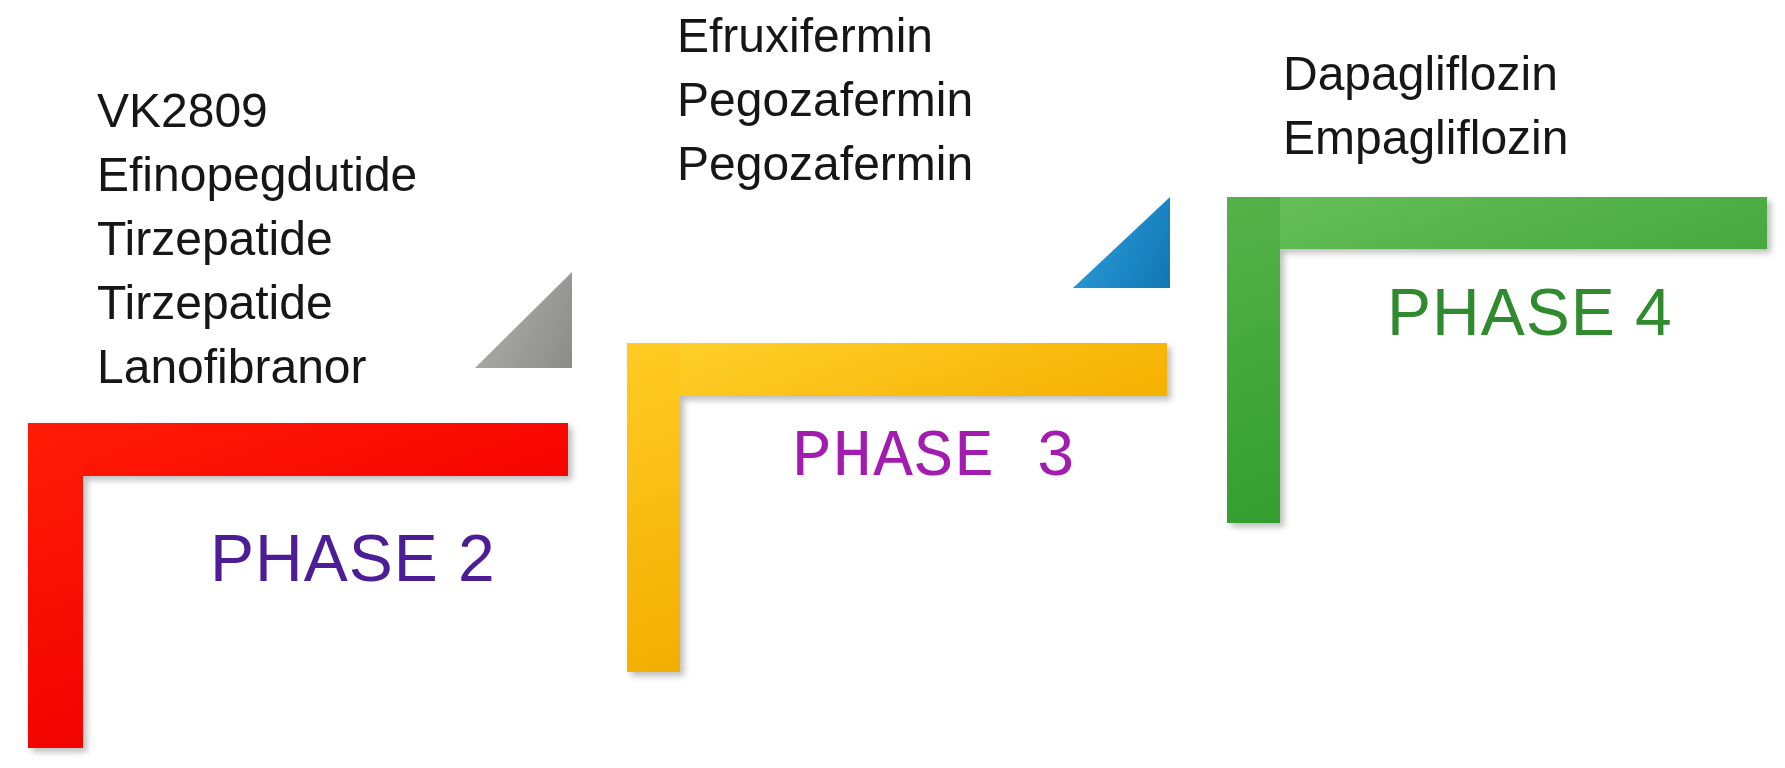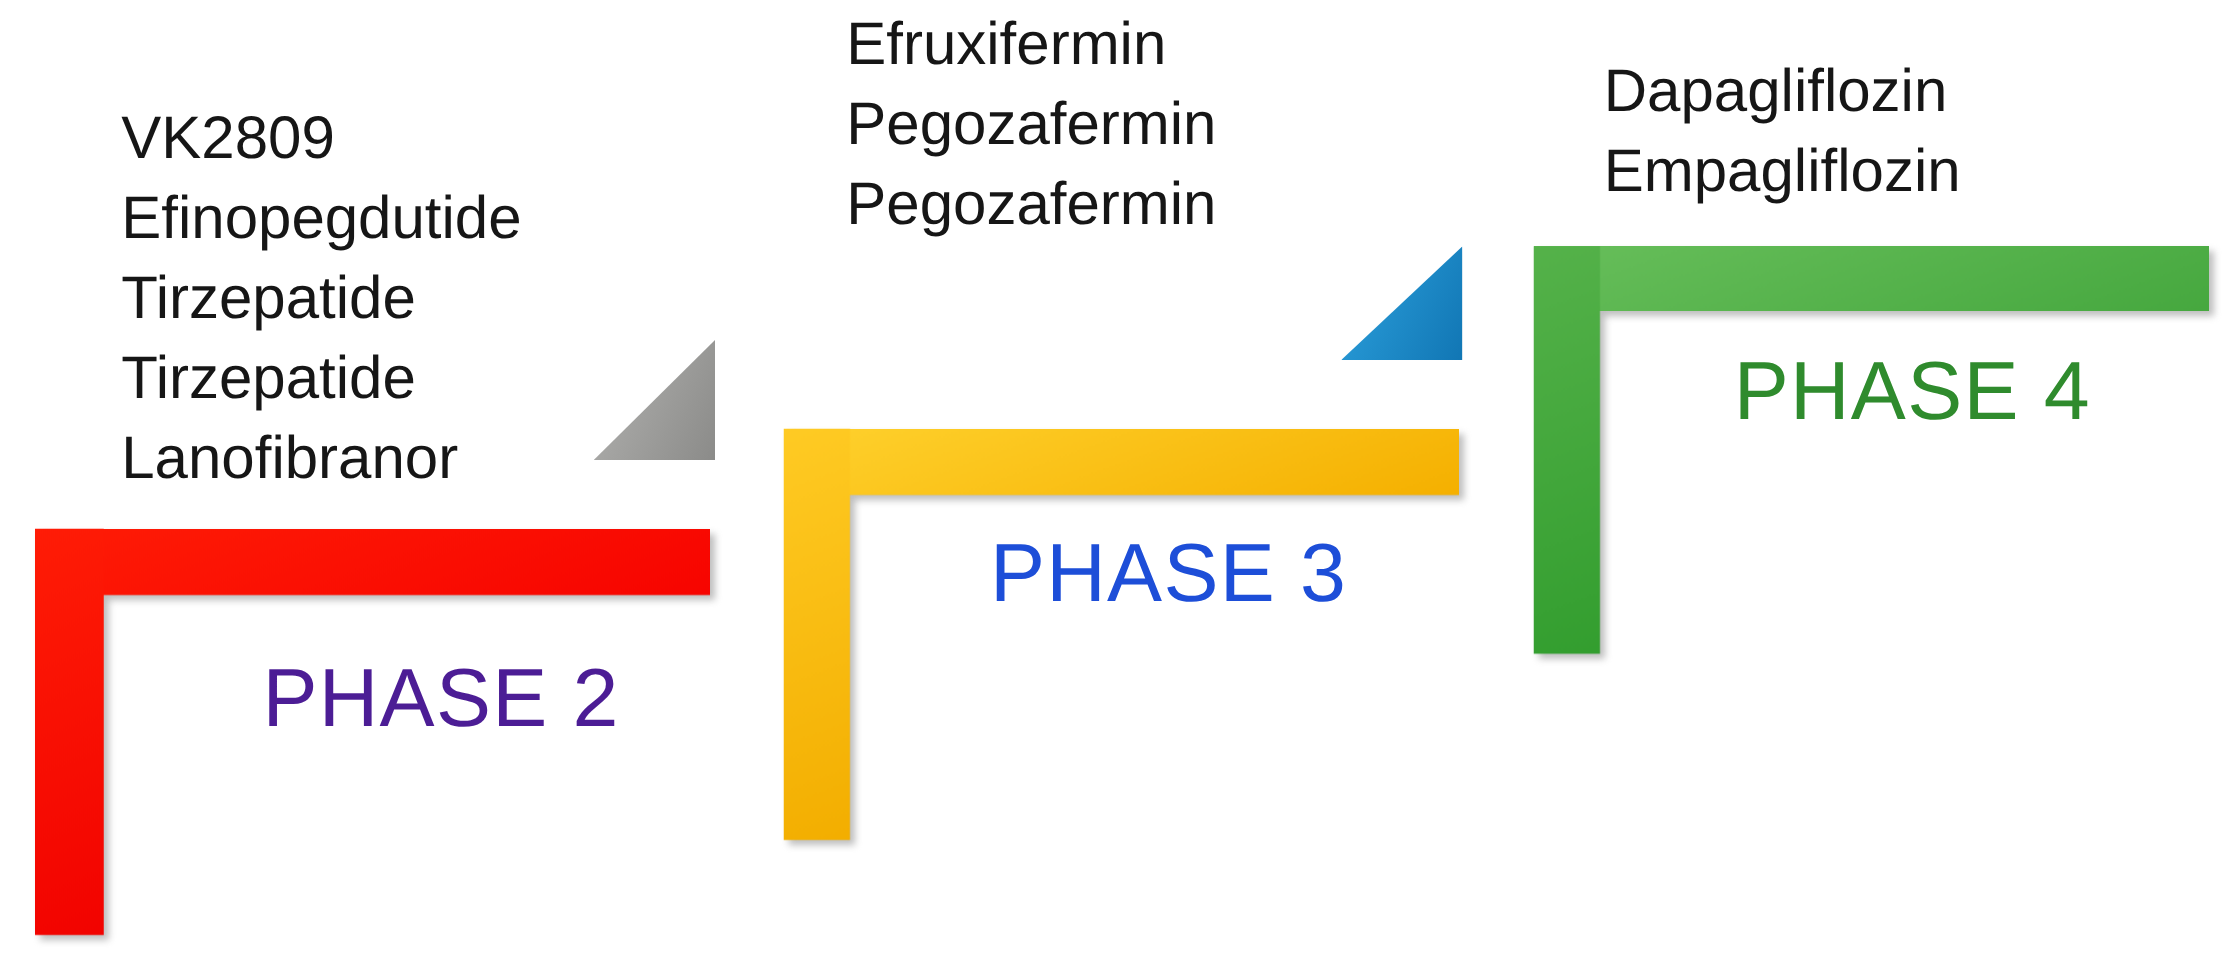--- a/index.html
+++ b/index.html
@@ -23,21 +23,21 @@
   #lshape-p3{left:627px;top:343px;}
   #lshape-p3 .h-bar{width:540px;height:53px;background:linear-gradient(160deg,#ffd22e,#f5b000);}
   #lshape-p3 .v-bar{width:53px;height:329px;background:linear-gradient(160deg,#ffcb24,#f3ae00);}
   #lshape-p4{left:1227px;top:197px;}
   #lshape-p4 .h-bar{width:540px;height:52px;background:linear-gradient(160deg,#68bf5b,#46a83f);}
   #lshape-p4 .v-bar{width:53px;height:326px;background:linear-gradient(160deg,#55b24a,#339e2f);}
 
   
   .phase-label{position:absolute;font-size:66px;line-height:62px;white-space:nowrap;letter-spacing:1px;}
   #label-p2{left:210px;top:527px;color:#4c1d95;}
-  #label-p3{left:792px;top:427px;color:#1d4ed8;}
+  #label-p3{left:792px;top:427px;color:#a21caf;font-family:Liberation Mono, monospace;}
   #label-p4{left:1387px;top:281px;color:#2f8b2d;}
 
   
   .tri{position:absolute;clip-path:polygon(0 100%,100% 0,100% 100%);
        filter:drop-shadow(2px 3px 2px rgba(120,120,120,.5));}
   #tri-gray{left:475px;top:272px;width:97px;height:96px;
             background:linear-gradient(115deg,#b3b3b1,#8b8b89);}
   #tri-blue{left:1073px;top:197px;width:97px;height:91px;
             background:linear-gradient(115deg,#2da2de,#1176b4);}
 </style>

